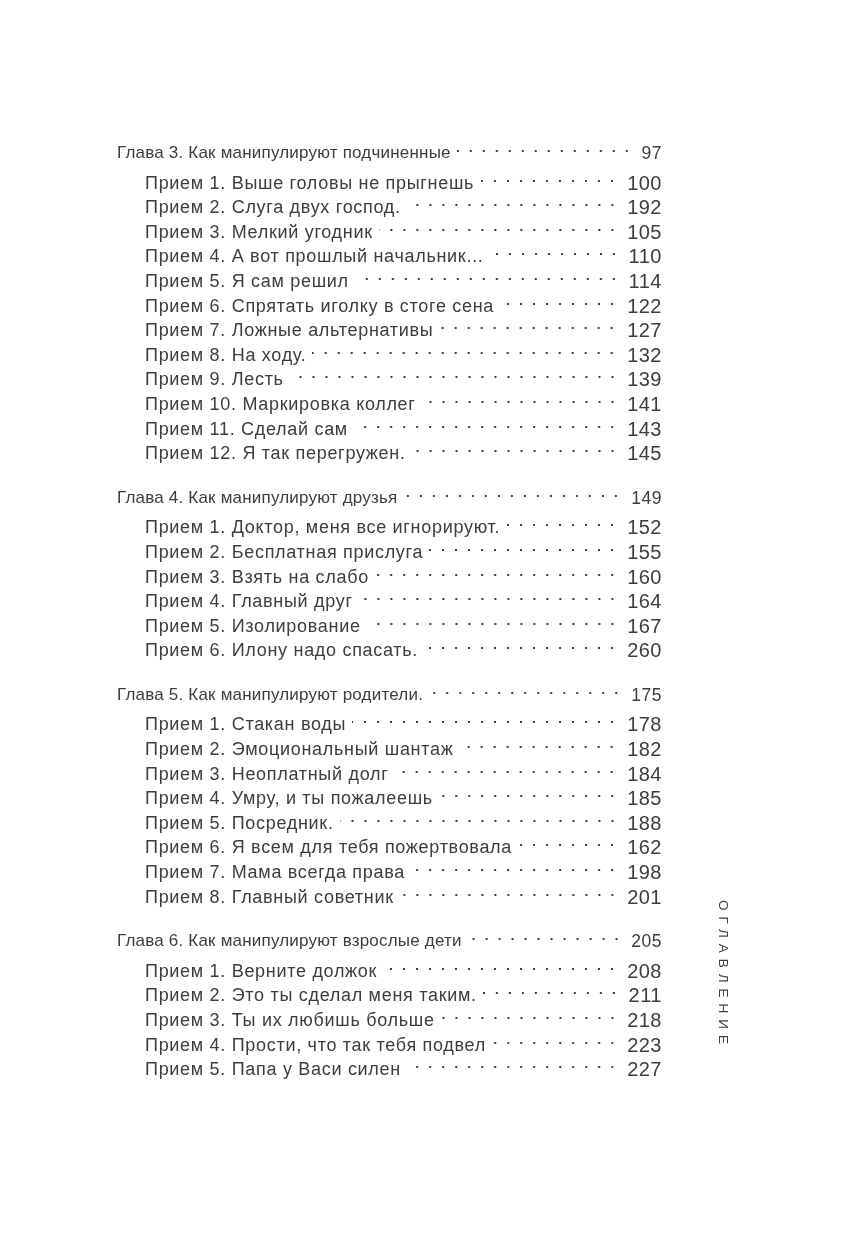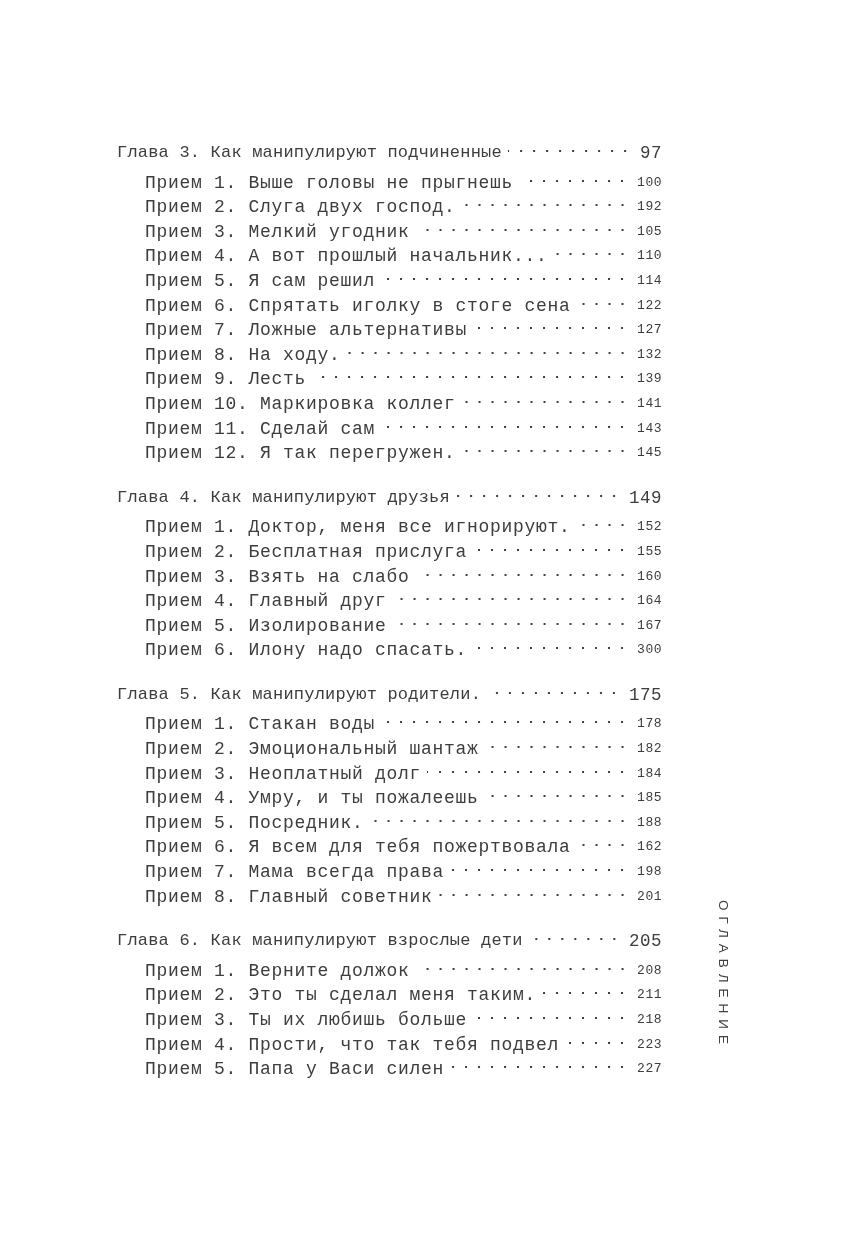--- a/index.html
+++ b/index.html
@@ -17,21 +17,20 @@
     left:117px; top:141px;
     width:545px;
   }
   .group { margin-top:20px; }
   .group:first-child { margin-top:0; }
   .row {
     display:flex;
     align-items:center;
     line-height:24.6px;
     white-space:nowrap;
-    font-family:Liberation Mono, monospace;
   }
   .row.chapter {
     font-size:17px;
     letter-spacing:0.2px;
     margin-bottom:5px;
   }
   .row.item {
     padding-left:28px;
     font-size:18px;
     letter-spacing:0.7px;
@@ -43,21 +42,21 @@
     height:14px;
     margin:0 4px 0 6px;
     align-self:baseline;
     background-image:radial-gradient(circle at 3px 3px, #3f3f3f 1.25px, rgba(0,0,0,0) 1.45px);
     background-size:13px 6px;
     background-repeat:repeat-x;
     background-position:right 1px bottom 1px;
   }
   .pnum {
     flex:0 0 auto;
-    font-size:13px;
+    font-size:20px;
     letter-spacing:0.5px;
     text-align:right;
   }
   .row.chapter .pnum { font-size:17.5px; }
   .spine-label {
     position:absolute;
     left:723px; top:975px;
     transform:translate(-50%,-50%) rotate(90deg);
     font-size:13.5px;
     letter-spacing:6px;
@@ -167,21 +166,21 @@
           <span class="pnum">164</span>
         </div>
       <div class="row item">
           <span class="title">Прием 5. Изолирование</span>
           <span class="leader"></span>
           <span class="pnum">167</span>
         </div>
       <div class="row item">
           <span class="title">Прием 6. Илону надо спасать.</span>
           <span class="leader"></span>
-          <span class="pnum">300</span>
+          <span class="pnum">260</span>
         </div>
     </section>
 
     <section class="group">
       <div class="row chapter">
           <span class="title">Глава 5. Как манипулируют родители.</span>
           <span class="leader"></span>
           <span class="pnum">175</span>
         </div>
       <div class="row item">

